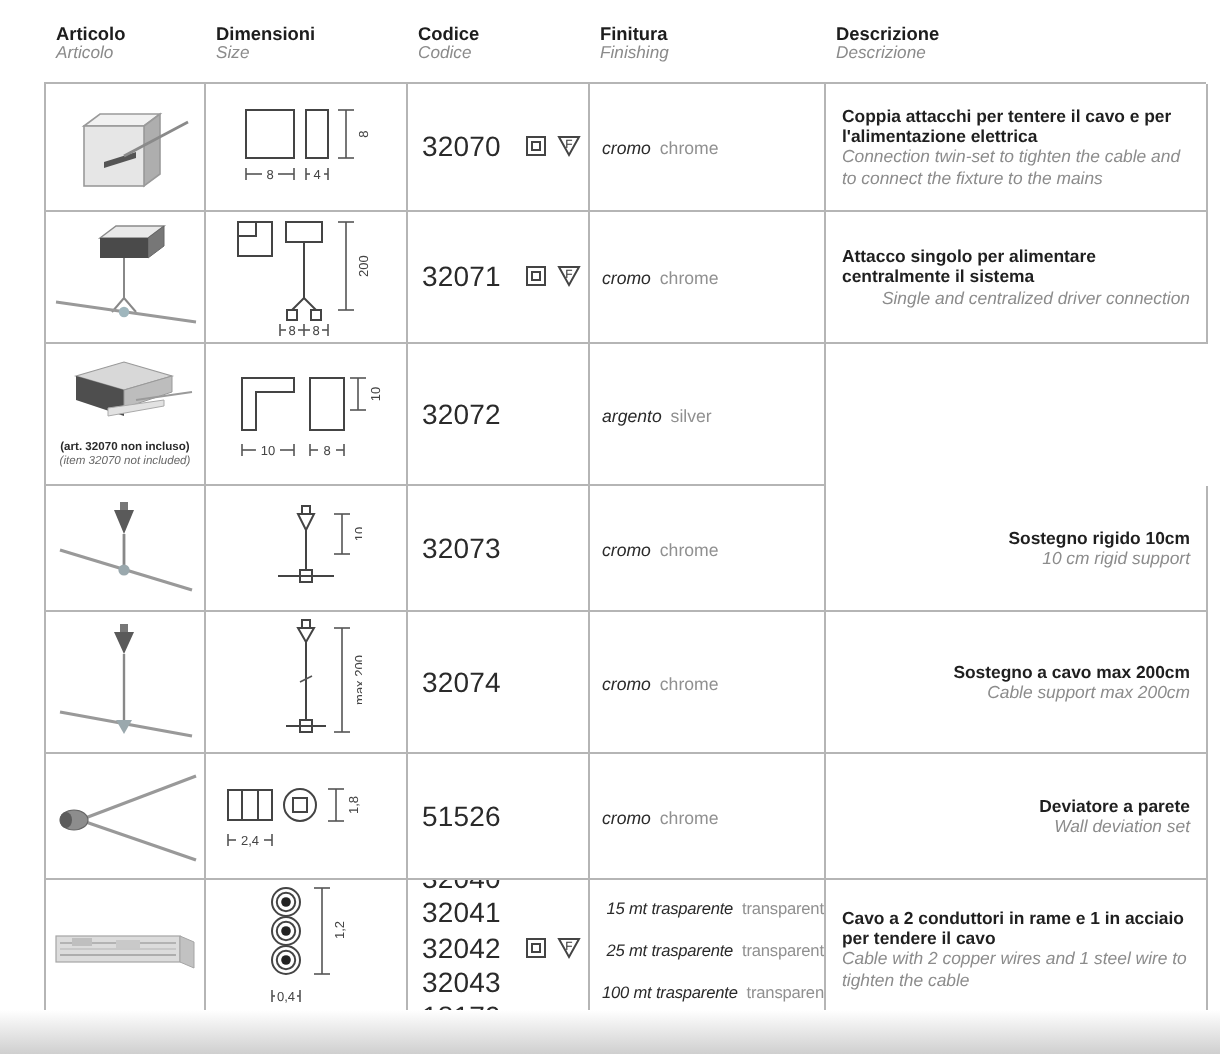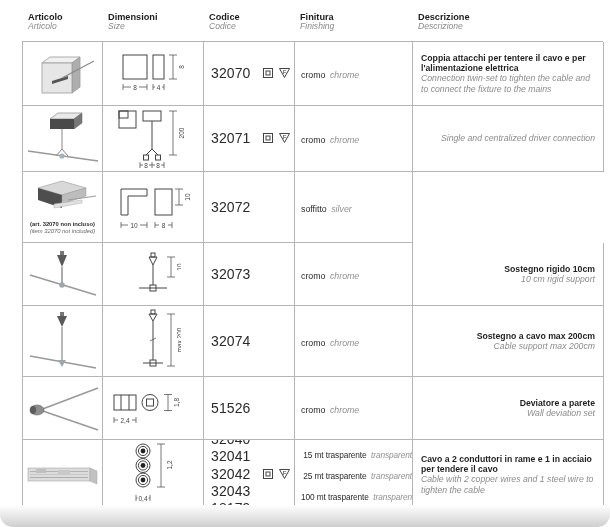--- a/index.html
+++ b/index.html
@@ -1,17 +1,17 @@
 <!DOCTYPE html>
 <html><head>
 <meta charset="utf-8">
 <style>
   html,body{margin:0;padding:0;background:#fff;}
   .page{position:relative;width:610px;height:527px;background:#fff;overflow:hidden;
-        font-family:"Liberation Sans",sans-serif;color:#222;border-radius:13px;}
+        font-family:"Liberation Sans",sans-serif;color:#222;}
   .catalog{position:absolute;left:22px;top:12px;width:581px;}
   .cols{display:grid;grid-template-columns:80px 101px 91px 118px 191px;}
   .hdr{margin-bottom:9px;}
   .hcell{padding-left:6px;line-height:1.12;}
   .h-it{font-weight:bold;font-size:9.2px;color:#1d1d1d;}
   .h-en{font-style:italic;font-size:8.6px;color:#8b8b8b;}
   .tbl{border-top:1px solid #b5b5b5;border-left:1px solid #b5b5b5;}
   .row{display:grid;grid-template-columns:80px 101px 91px 118px 191px;}
   .cell{border-right:1px solid #b5b5b5;border-bottom:1px solid #b5b5b5;
         display:flex;align-items:center;justify-content:center;overflow:hidden;position:relative;}
@@ -20,22 +20,22 @@
   .art{flex-direction:column;}
   .caption{text-align:center;line-height:1.25;margin-top:1px;}
   .cap-it{font-size:5.8px;font-weight:bold;color:#2a2a2a;display:block;}
   .cap-en{font-size:5.8px;font-style:italic;color:#666;display:block;}
   .codecell{justify-content:flex-start;padding-left:7px;gap:12px;}
   .code{font-size:14px;color:#2a2a2a;letter-spacing:.1px;}
   .codes{display:flex;flex-direction:column;line-height:1.24;}
   .certs{display:flex;align-items:center;gap:4px;}
   .ce{font-size:9.5px;font-weight:bold;color:#333;letter-spacing:.5px;}
   .fincell{justify-content:flex-start;align-items:center;padding-left:6px;}
-  .fin-it{font-size:8.8px;color:#2a2a2a;}
-  .fin-en{font-size:8.8px;font-style:italic;color:#909090;}
+  .fin-it{font-size:8.8px;color:#2a2a2a;font-style:italic;}
+  .fin-en{font-size:8.8px;color:#909090;}
   .finlist{display:flex;flex-direction:column;line-height:1.3;white-space:nowrap;align-items:center;}
   .finlist .fin-it,.finlist .fin-en{font-size:8.3px;letter-spacing:-.1px;}
   .desccell{flex-direction:column;align-items:flex-end;justify-content:center;
             padding:0 8px;line-height:1.17;}
   .d-it{font-size:8.7px;font-weight:bold;color:#1f1f1f;}
   .d-en{font-size:8.7px;font-style:italic;color:#8c8c8c;}
   .dim{stroke:#555;stroke-width:.8;fill:none;}
   .dimtxt{fill:#444;font-size:6.5px;font-family:"Liberation Sans",sans-serif;}
   .shape{stroke:#444;stroke-width:1;fill:none;}
   .bottom-fade{position:absolute;left:0;bottom:0;width:610px;height:22px;
@@ -173,20 +173,21 @@
                 <polygon points="1.5,1.5 11.5,1.5 6.5,10.5" fill="none" stroke="#444" stroke-width="1"></polygon>
                 <text x="6.5" y="7" text-anchor="middle" fill="#333" font-size="6" font-family="Liberation Sans, sans-serif">F</text>
               </svg>
             <span class="ce">C€</span>
           </span>
         </div>
         <div class="cell r2 fincell">
           <span><span class="fin-it">cromo</span> <span class="fin-en">chrome</span></span>
         </div>
         <div class="cell r2 desccell">
+          <span class="d-it">Attacco singolo per alimentare centralmente il sistema</span>
           <span class="d-en">Single and centralized driver connection</span>
         </div>
       </div>
 
       <div class="row">
         <div class="cell r3 art">
           <svg width="78" height="42">
             <polygon points="14,10 38,3 62,10 38,17" fill="#d8d8d8" stroke="#999" stroke-width=".6"></polygon>
             <polygon points="14,10 14,22 38,30 38,17" fill="#4e4e4e"></polygon>
             <polygon points="38,17 62,10 62,18 38,26" fill="#bdbdbd" stroke="#999" stroke-width=".5"></polygon>
@@ -215,21 +216,21 @@
               <line x1="65" y1="41" x2="65" y2="47" class="dim"></line>
             <line x1="48" y1="44" x2="52" y2="44" class="dim"></line>
               <line x1="61" y1="44" x2="65" y2="44" class="dim"></line>
             <text class="dimtxt" text-anchor="middle" x="56.5" y="46.5">8</text>
           </svg>
         </div>
         <div class="cell r3 codecell">
           <span class="code">32072</span>
         </div>
         <div class="cell r3 fincell">
-          <span><span class="fin-it">soffitto</span> <span class="fin-en">silver</span></span>
+          <span><span class="fin-it">argento</span> <span class="fin-en">silver</span></span>
         </div>
       </div>
 
       <div class="row">
         <div class="cell r4 art">
           <svg width="78" height="50">
             <line x1="6" y1="26" x2="72" y2="46" stroke="#999" stroke-width="1.6"></line>
             <polygon points="33,6 43,6 38,18" fill="#5a5a5a"></polygon>
             <rect x="36" y="2" width="4" height="4" fill="#777"></rect>
             <line x1="38" y1="18" x2="38" y2="36" stroke="#888" stroke-width="1.4"></line>

